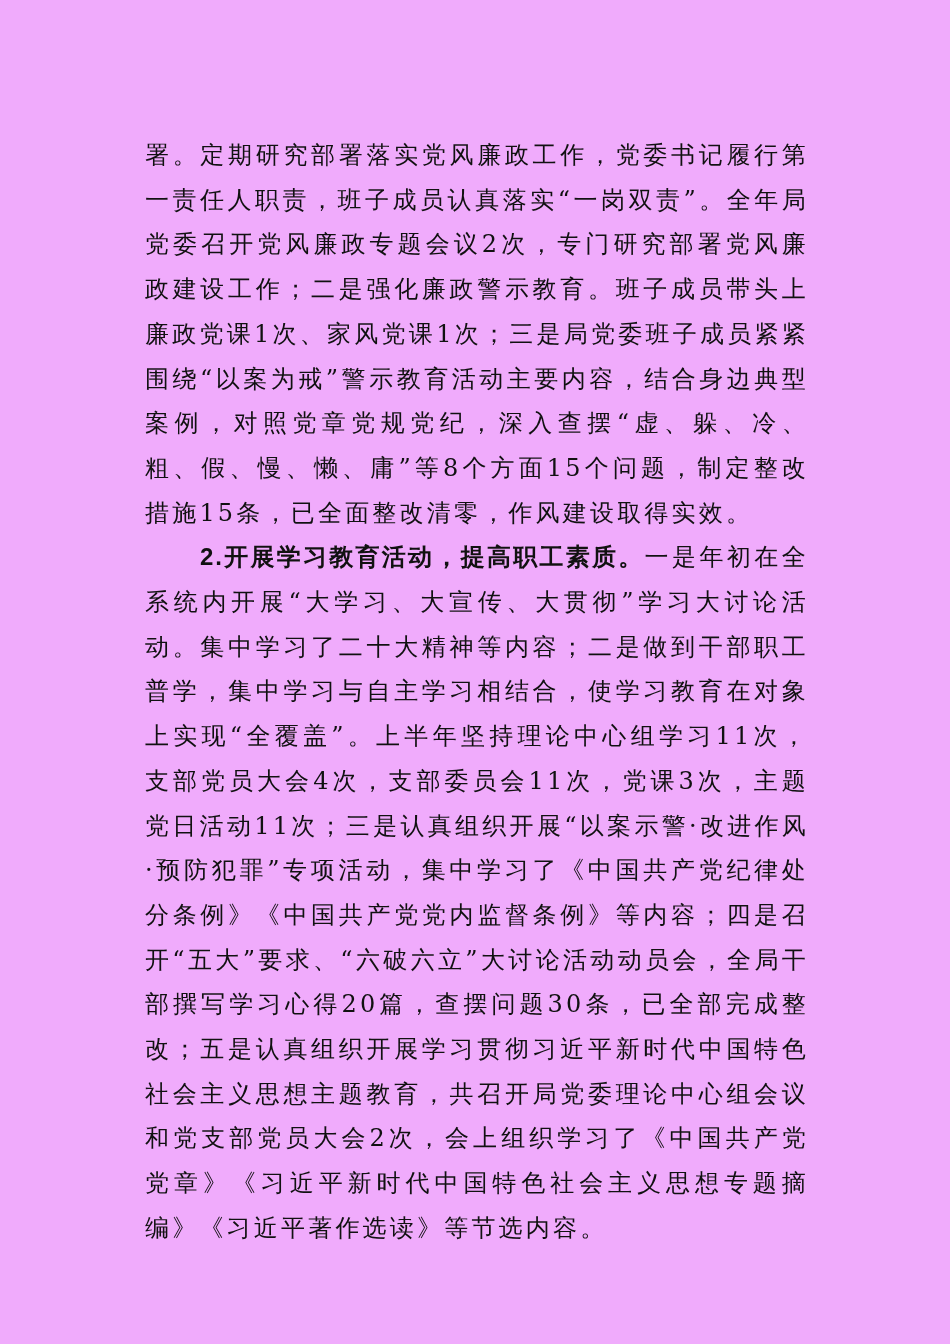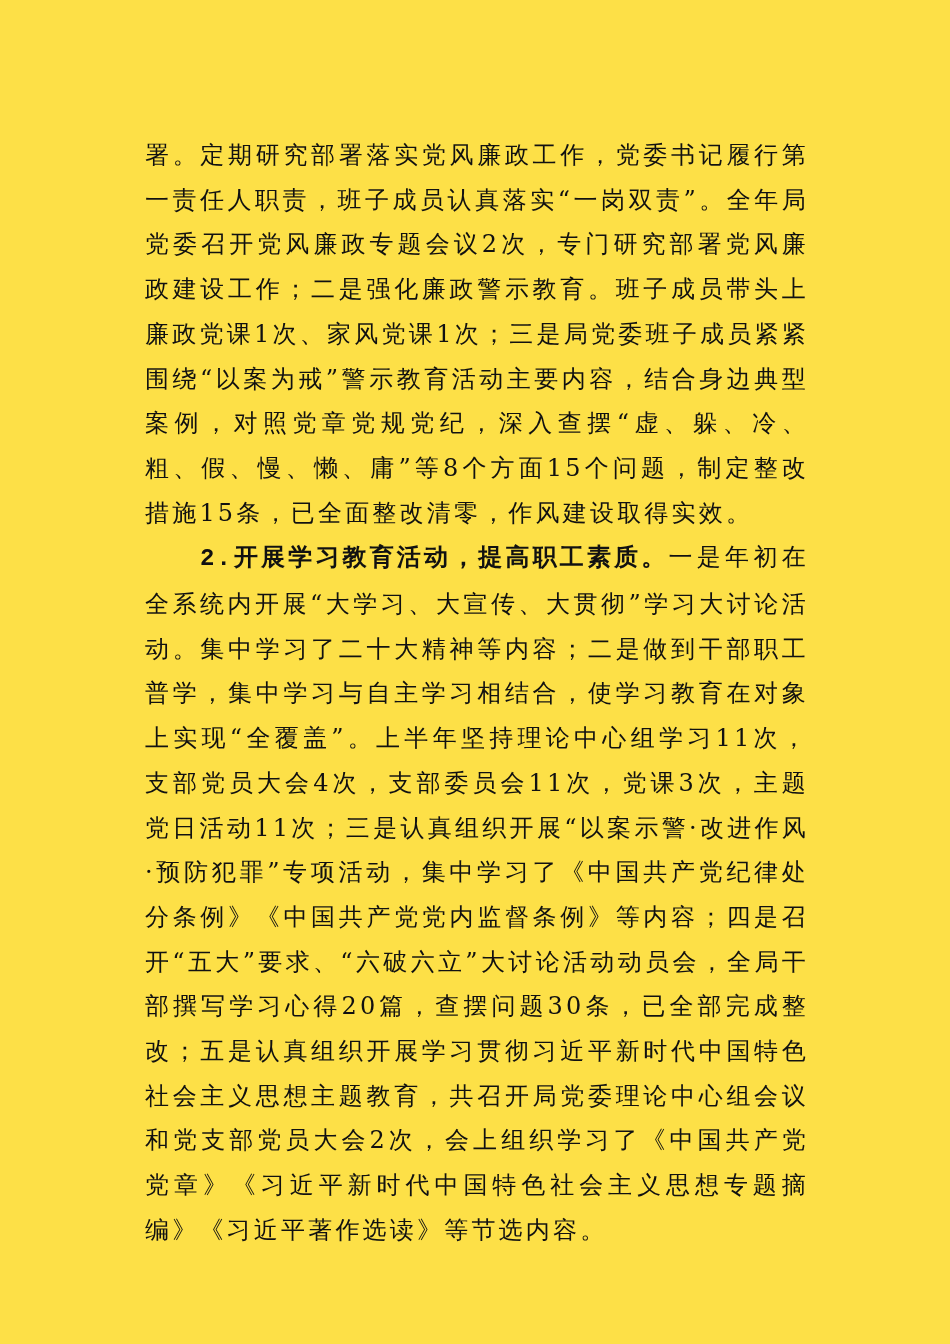--- a/index.html
+++ b/index.html
@@ -1,28 +1,28 @@
 <!DOCTYPE html>
 <html><head>
 <meta charset="utf-8">
 <style>
   html, body { margin: 0; padding: 0; background: #ffffff; }
   body { width: 950px; height: 1344px; position: relative; overflow: hidden; }
   .page {
-    position: absolute; left: 0; top: 0; width: 950px; height: 1344px; background: #fde047;
+    position: absolute; left: 0; top: 0; width: 950px; height: 1344px; background: #f0abfc;
   }
   .content {
     position: absolute; left: 145px; top: 133px; width: 664px;
     font-family: "DejaVu Serif", "Liberation Serif", serif;
     font-size: 24px; line-height: 44.7px; color: #111;
     letter-spacing: 3.2px; text-align: justify;
   }
   .content p { margin: 0; }
   .indent { text-indent: 55px; }
-  .bold { font-weight: bold; font-family: Liberation Mono, monospace; letter-spacing: 2px; }
+  .bold { font-weight: bold; font-family: Liberation Sans, sans-serif; letter-spacing: 2px; }
 </style>
 </head>
 <body>
 
 <div class="page">
   <div class="content">
     <p>
       <span>署。定期研究部署落实党风廉政工作，党委书记履行第一责任人职责，班子成员认真落实“一岗双责”。全年局党委召开党风廉政专题会议2次，专门研究部署党风廉政建设工作；二是强化廉政警示教育。班子成员带头上廉政党课1次、家风党课1次；三是局党委班子成员紧紧围绕“以案为戒”警示教育活动主要内容，结合身边典型案例，对照党章党规党纪，深入查摆“虚、躲、冷、粗、假、慢、懒、庸”等8个方面15个问题，制定整改措施15条，已全面整改清零，作风建设取得实效。</span>
     </p>
     <p class="indent">

